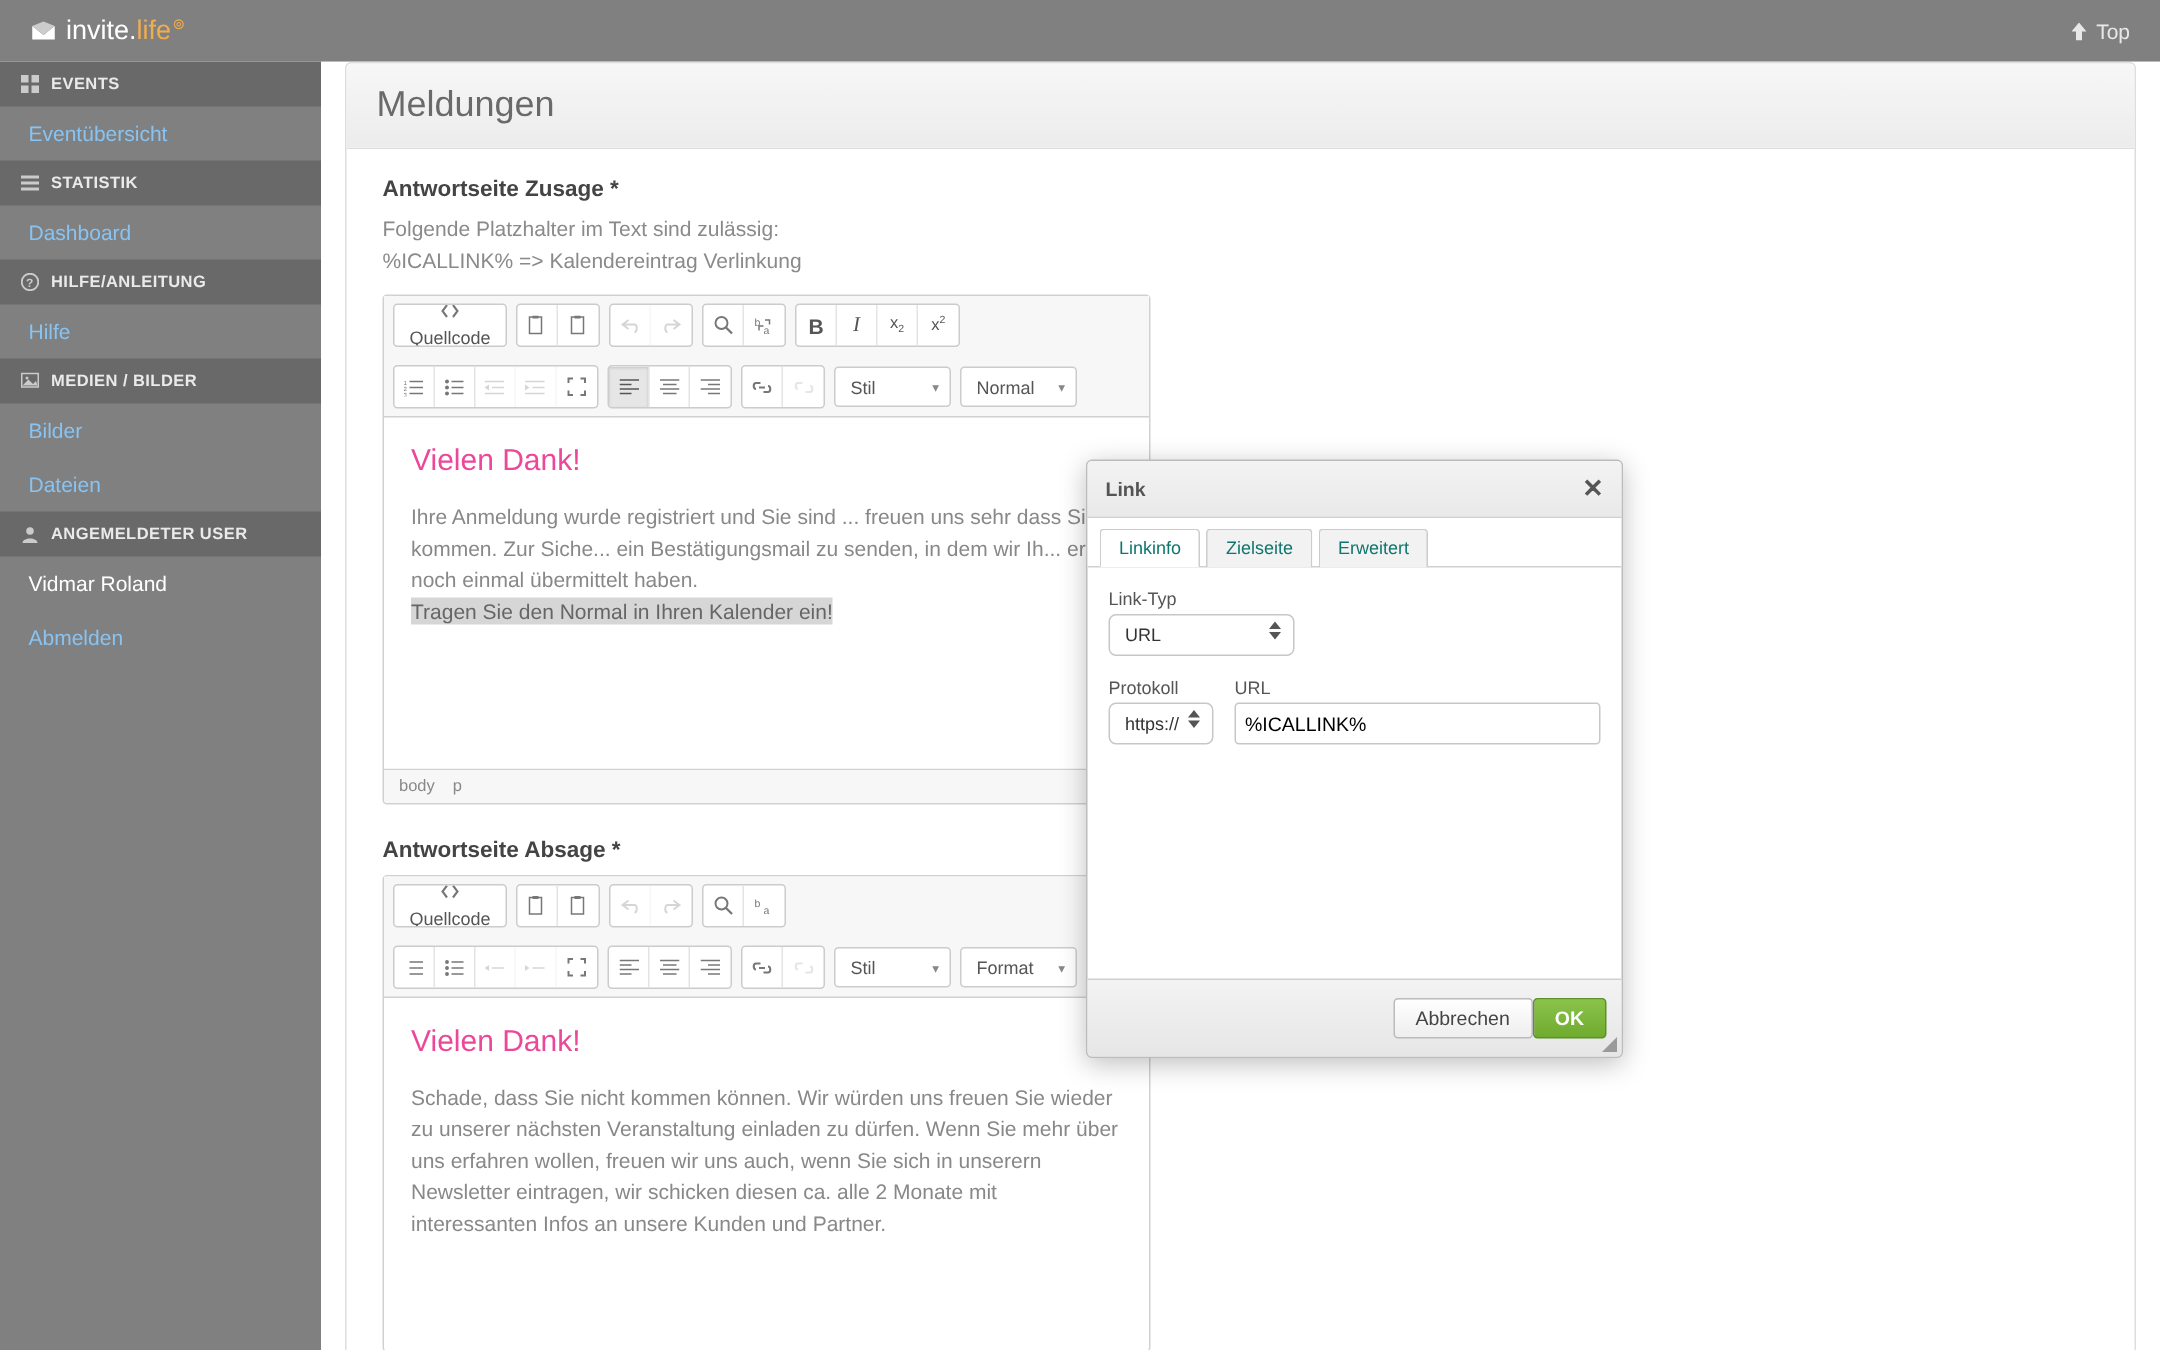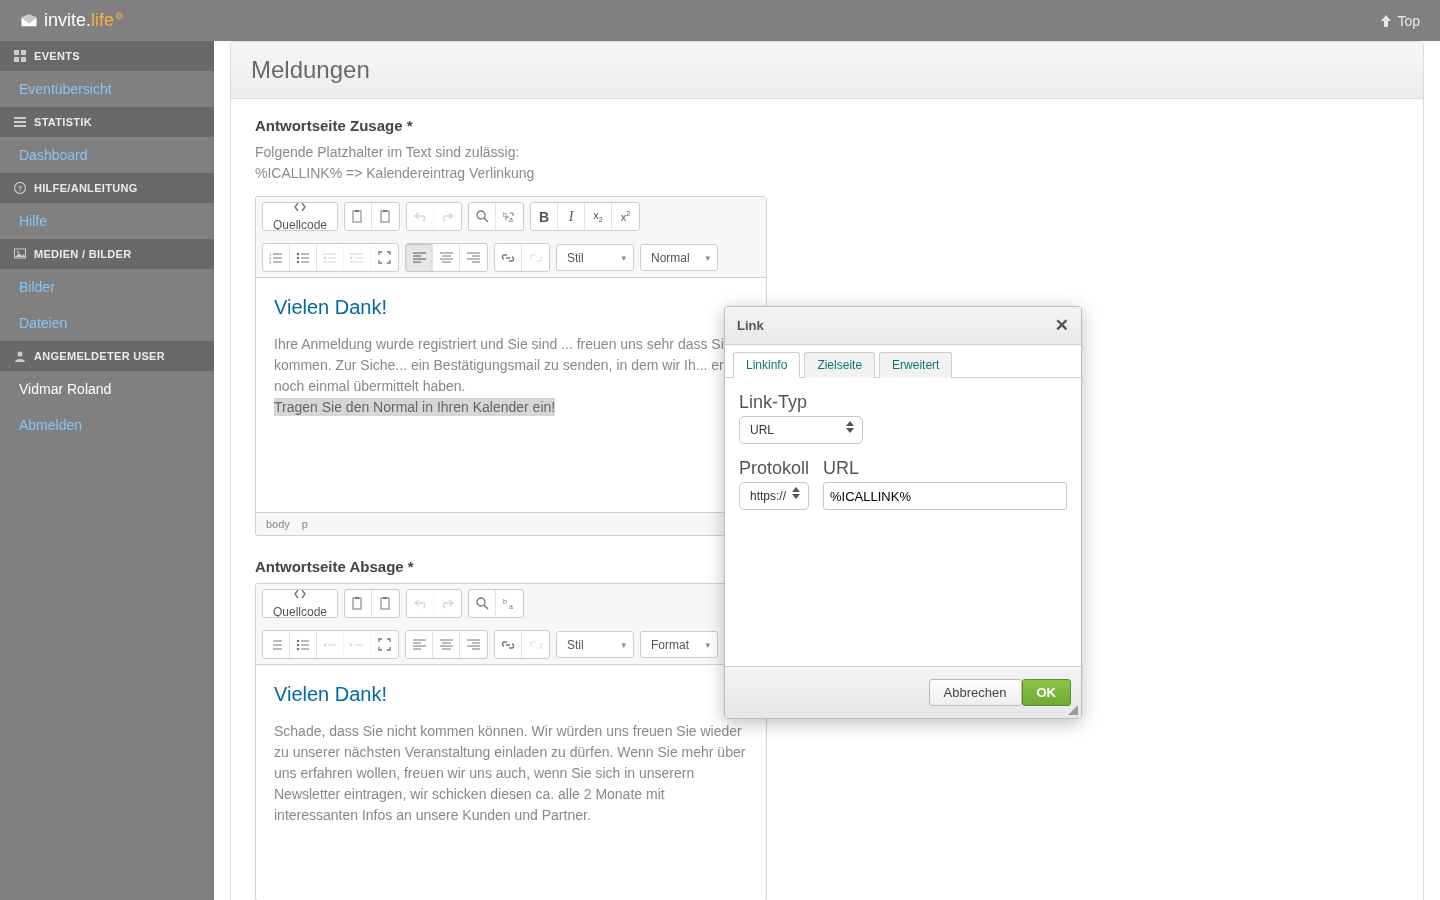--- a/index.html
+++ b/index.html
@@ -40,35 +40,35 @@
 .cke-toolbar { background: #f7f7f7; border-bottom: 1px solid #d1d1d1; padding: 5px 6px; display: flex; flex-wrap: wrap; gap: 6px; align-items: center; }
 .tool-group { display: inline-flex; border: 1px solid #ccc; border-radius: 3px; background: #fff; overflow: hidden; }
 .tool-btn { width: 27px; height: 27px; display: inline-flex; align-items: center; justify-content: center; border-right: 1px solid #e4e4e4; cursor: pointer; color: #555; font-size: 12px; flex-direction: column; }
 .tool-btn:last-child { border-right: none; }
 .tool-btn.wide { width: auto; padding: 0 10px; gap: 5px; font-size: 12px; color: #555; }
 .tool-btn.active { background: #e6e6e6; box-shadow: inset 0 1px 2px rgba(0,0,0,0.15); }
 .tool-btn.disabled { opacity: 0.3; cursor: default; }
 .tool-select { height: 27px; border: 1px solid #ccc; border-radius: 3px; background: #fff; padding: 0 22px 0 10px; font-size: 12px; color: #555; position: relative; display: inline-flex; align-items: center; min-width: 78px; cursor: pointer; }
 .tool-select::after { content: "▾"; position: absolute; right: 7px; color: #888; font-size: 9px; }
 .cke-content { padding: 14px 18px; min-height: 200px; color: #888; font-size: 14px; line-height: 1.5; }
-.cke-content h3 { font-size: 20px; font-weight: 400; color: #0369a1; margin-bottom: 12px; }
+.cke-content h3 { font-size: 20px; font-weight: 400; color: #ec4899; margin-bottom: 12px; }
 .cke-content .sel { background: #d6d6d6; color: #666; padding: 1px 0; display: inline; }
 .cke-bottom { background: #f7f7f7; border-top: 1px solid #d1d1d1; padding: 5px 10px; font-size: 11px; color: #888; border-radius: 0 0 3px 3px; display:flex; gap:12px; }
 
 
 .dialog { position: absolute; left: 510px; top: 265px; width: 358px; background: #fff; border: 1px solid #bcbcbc; box-shadow: 0 4px 18px rgba(0,0,0,0.25); border-radius: 4px; overflow: hidden; }
 .dlg-title { background: linear-gradient(#f3f3f3,#e9e9e9); padding: 8px 12px; font-size: 13px; font-weight: bold; color: #555; display:flex; justify-content: space-between; align-items:center; border-bottom:1px solid #d0d0d0; }
 .dlg-title .close { cursor: pointer; font-size: 17px; color: #555; font-weight: bold; }
 .dlg-tabs { display: flex; padding: 6px 8px 0 8px; gap: 4px; background: #fff; border-bottom:1px solid #d0d0d0; }
 .dlg-tab { border: 1px solid #ccc; border-bottom: none; border-radius: 3px 3px 0 0; padding: 5px 12px; font-size: 12px; color: #0f766e; background: #f2f2f2; cursor: pointer; position: relative; top: 1px; }
 .dlg-tab.active { background: #fff; border-bottom: 1px solid #fff; }
 .dlg-body { padding: 14px 14px 24px 14px; min-height: 200px; }
 .dlg-row { display: flex; gap: 14px; margin-bottom: 14px; }
 .dlg-field { display: flex; flex-direction: column; }
-.dlg-field label { font-size: 18px; color: #555; margin-bottom: 3px; }
+.dlg-field label { font-size: 12px; color: #555; margin-bottom: 3px; }
 .dlg-field select, .dlg-field input { border: 1px solid #c7c7c7; border-radius: 3px; height: 28px; font-size: 13px; padding: 0 6px; background: #fff; }
 .dlg-field.full { flex: 1; }
 .dlg-field.full input { width: 100%; }
 .dlg-field .native-select { height: 28px; border: 1px solid #c7c7c7; border-radius: 5px; background: #fff; padding: 0 22px 0 10px; font-size: 12px; display:inline-flex; align-items:center; position:relative; }
 .dlg-field .native-select::after { content:""; position:absolute; right:8px; width:0;height:0;border-left:4px solid transparent;border-right:4px solid transparent;border-top:5px solid #555; top:11px;}
 .dlg-field .native-select::before { content:""; position:absolute; right:8px; width:0;height:0;border-left:4px solid transparent;border-right:4px solid transparent;border-bottom:5px solid #555; top:4px;}
 .dlg-footer { background: linear-gradient(#f3f3f3,#e6e6e6); border-top: 1px solid #d0d0d0; padding: 12px 10px; display:flex; justify-content:flex-end; gap:0; position:relative;margin-top:28px; }
 .btn { border: 1px solid #bbb; border-radius: 3px; padding: 5px 14px; font-size: 13px; cursor: pointer; background: linear-gradient(#fff,#eee); color:#444; }
 .btn.primary { background: linear-gradient(#8bc34a,#6fab2f); border-color: #5b9127; color: #fff; font-weight: bold; }
 .resize-grip { position:absolute; right:2px; bottom:2px; width:12px; height:12px; }

